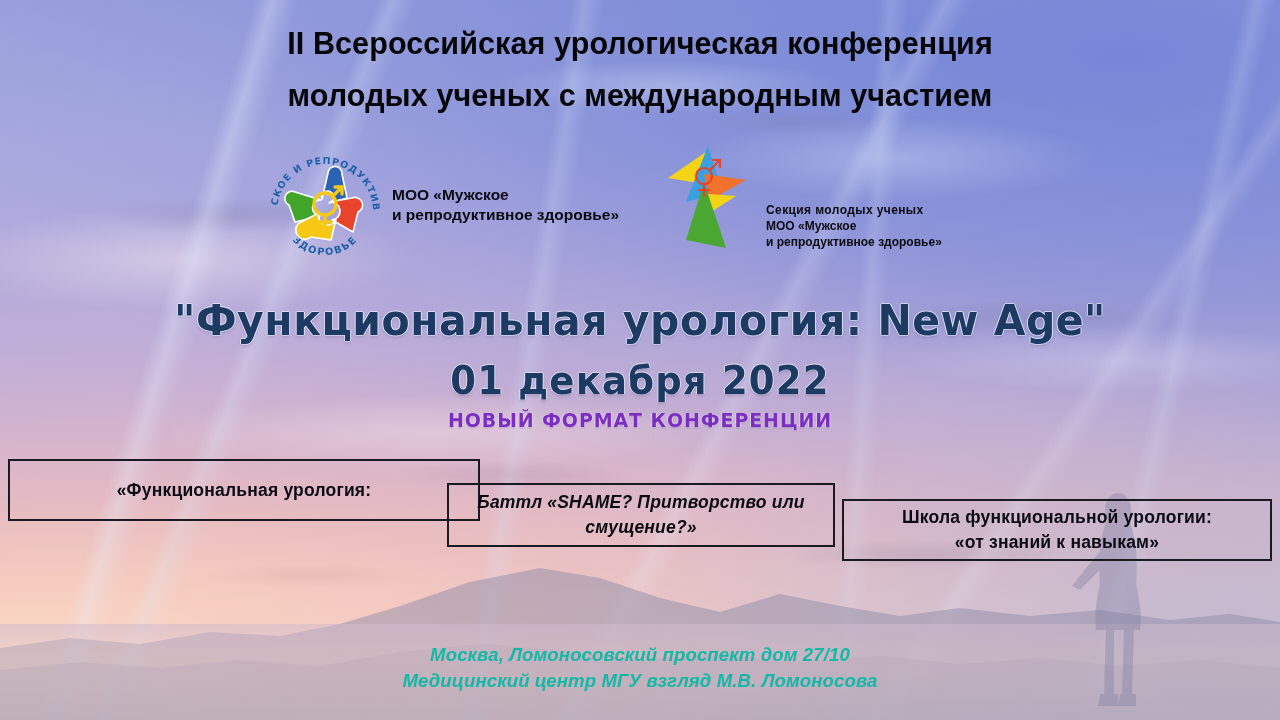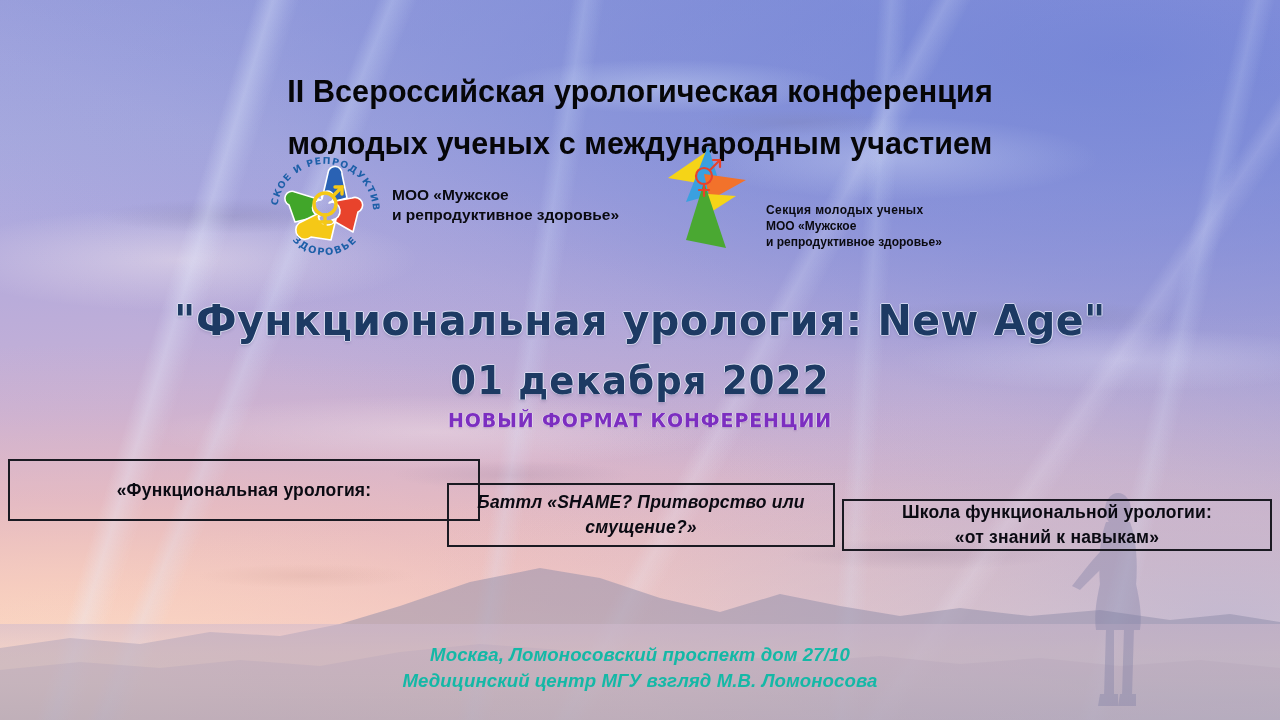--- a/index.html
+++ b/index.html
@@ -102,21 +102,20 @@
   .bg-water {
     position: absolute; left: 0; right: 0; bottom: 0; height: 96px;
     background: linear-gradient(180deg, rgba(208,186,206,0.55) 0%, rgba(226,200,208,0.40) 30%, rgba(240,216,214,0.26) 62%, rgba(246,228,220,0.14) 100%);
   }
   .bg-figure { position: absolute; right: 104px; bottom: 0; width: 120px; height: 230px; }
 
   
   .title-block {
     position: absolute; left: 0; right: 0; top: 28px;
     text-align: center;
-    margin-top: 48px;
   }
   .title-line {
     color: #060608;
     font-weight: 700;
     font-size: 30.5px;
     letter-spacing: .1px;
     line-height: 1.0;
   }
   .title-line.l1 { margin-bottom: 21px; }
 
@@ -203,21 +202,21 @@
     justify-content: center;
     text-align: center;
     color: #0a0a12;
     font-weight: 700;
     line-height: 1.42;
     letter-spacing: .2px;
     padding: 4px 10px;
   }
   .session-box.b1 { left: 8px;   top: 459px; width: 472px; height: 62px; font-size: 17.5px; }
   .session-box.b2 { left: 447px; top: 483px; width: 388px; height: 64px; font-size: 17.5px; font-style: italic; }
-  .session-box.b3 { left: 842px; top: 499px; width: 430px; height: 52px; font-size: 17.5px; }
+  .session-box.b3 { left: 842px; top: 499px; width: 430px; height: 62px; font-size: 17.5px; }
 
   
   .venue {
     position: absolute; left: 0; right: 0; top: 642px;
     text-align: center;
     color: #14b8a6;
     font-style: italic;
     font-weight: 700;
     font-size: 18.6px;
     line-height: 1.40;

